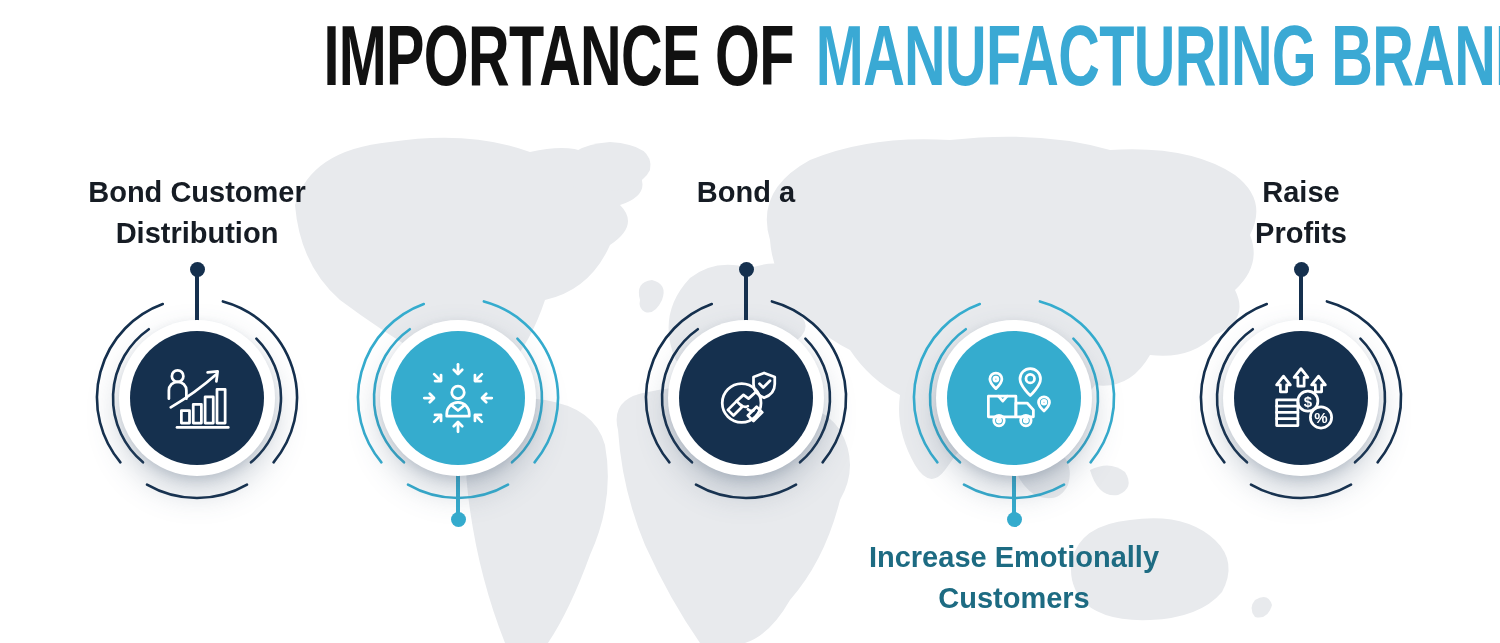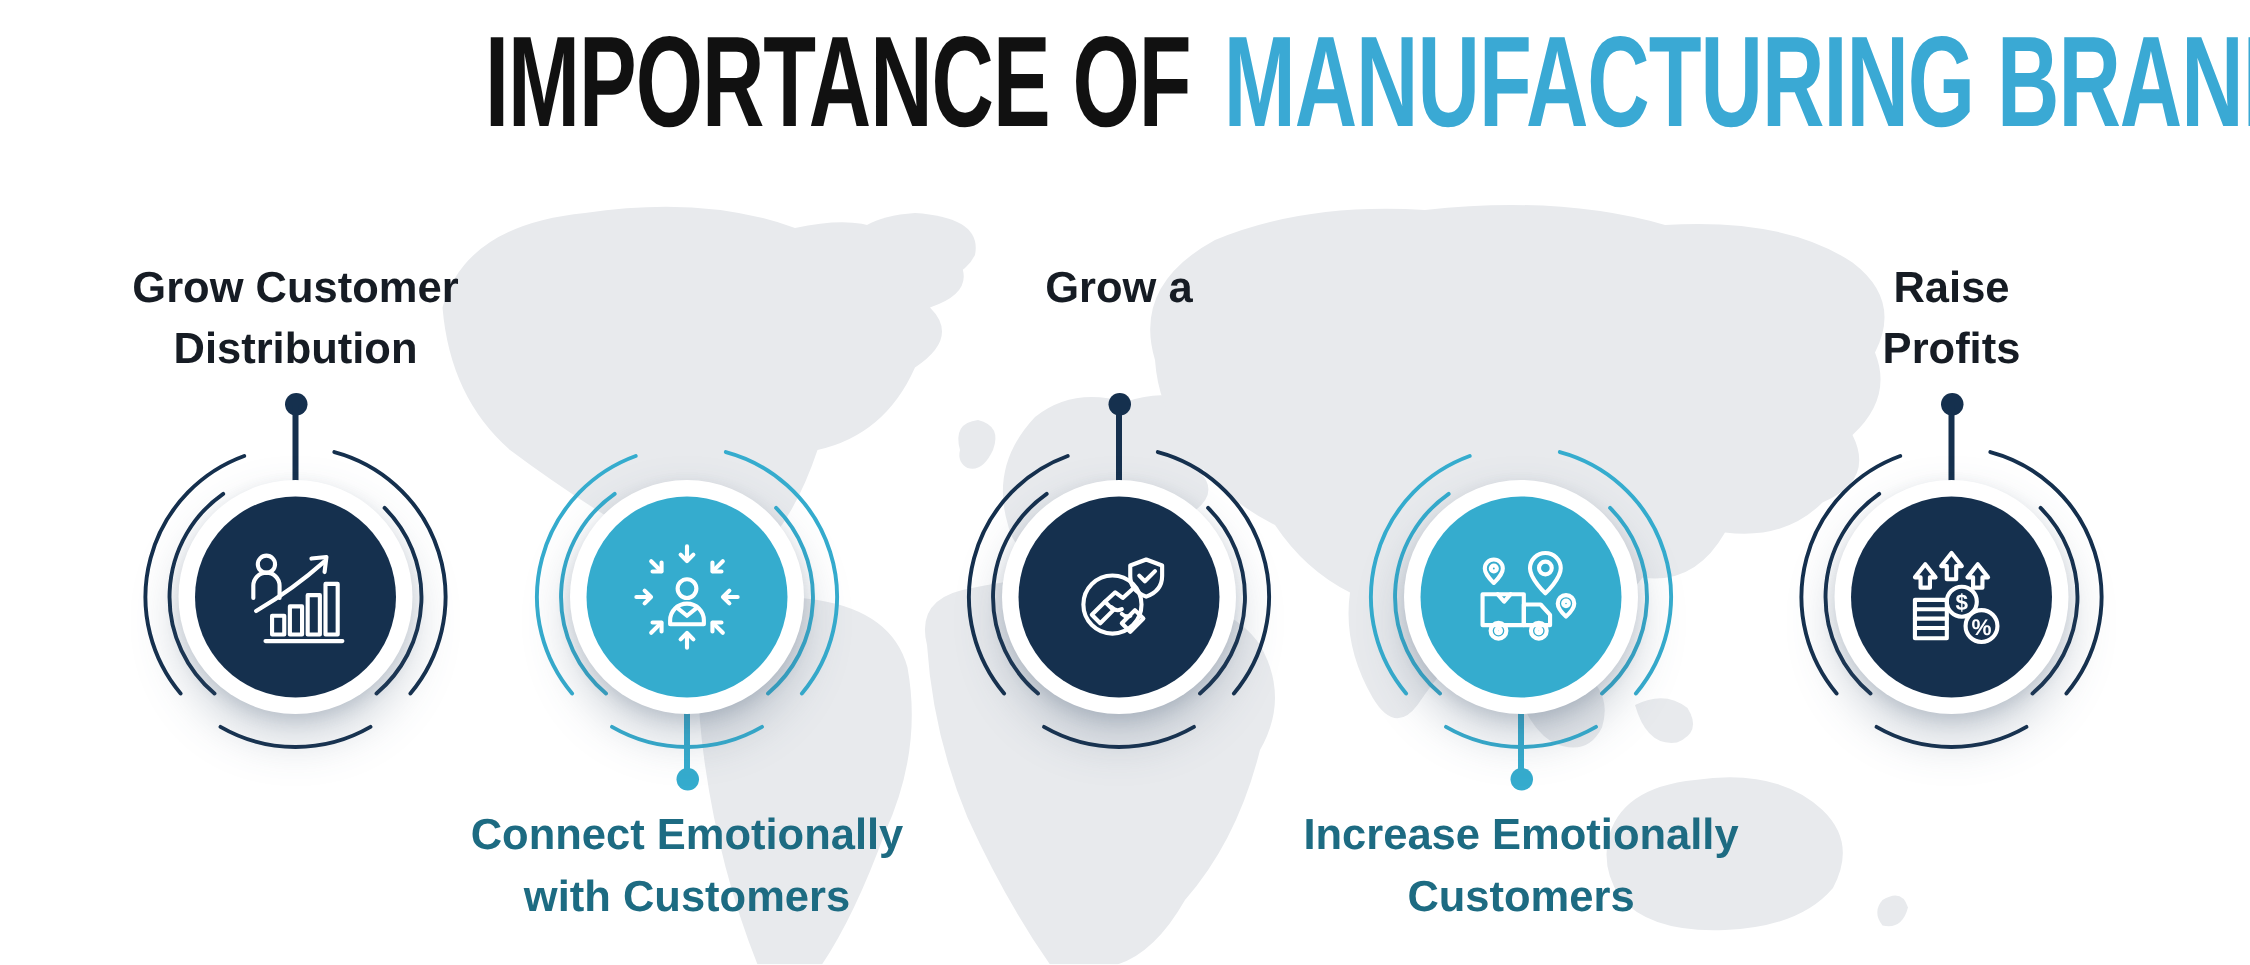--- a/index.html
+++ b/index.html
@@ -66,21 +66,21 @@
 
   <div class="title-wrap">
     <div class="title-inner">
       <span class="t-black">IMPORTANCE OF</span>
       <span class="t-blue">MANUFACTURING BRANDING</span>
     </div>
   </div>
 
   <div class="item item-top theme-navy" style="--cx:197px">
     <div class="label label-top">
-      <div>Grow Customer</div>
+      <div>Bond Customer</div>
       <div>Distribution</div>
     </div>
     <span class="dot"></span>
     <span class="stem"></span>
     <div class="badge">
       <svg class="arcs" viewBox="0 0 220 220">
         <g fill="none" stroke="currentColor" stroke-width="2.6" stroke-linecap="round">
           <path d="M169.4 50.6 A84 84 0 0 1 164 174.3"></path>
           <path d="M56 174.3 A84 84 0 0 1 61.8 41.2"></path>
           <path d="M135.9 13.4 A100 100 0 0 1 186.6 174.3"></path>
@@ -101,24 +101,20 @@
             <rect x="38.5" y="31" width="6.5" height="21"></rect>
             <rect x="48" y="25" width="6.5" height="27"></rect>
             <path d="M16 55.5h41"></path>
           </g>
         </svg>
       </div>
     </div>
   </div>
 
   <div class="item item-bottom theme-teal" style="--cx:458px">
-    <div class="label label-bottom">
-      <div>Connect Emotionally</div>
-      <div>with Customers</div>
-    </div>
     <span class="dot"></span>
     <span class="stem"></span>
     <div class="badge">
       <svg class="arcs" viewBox="0 0 220 220">
         <g fill="none" stroke="currentColor" stroke-width="2.6" stroke-linecap="round">
           <path d="M169.4 50.6 A84 84 0 0 1 164 174.3"></path>
           <path d="M56 174.3 A84 84 0 0 1 61.8 41.2"></path>
           <path d="M135.9 13.4 A100 100 0 0 1 186.6 174.3"></path>
           <path d="M160 196.6 A100 100 0 0 1 60 196.6"></path>
           <path d="M33.4 174.3 A100 100 0 0 1 75.8 16"></path>
@@ -164,21 +160,21 @@
                 <path d="M28.6 9.4 32 12.8l3.4-3.4"></path>
               </g>
           </g>
         </svg>
       </div>
     </div>
   </div>
 
   <div class="item item-top theme-navy" style="--cx:746px">
     <div class="label label-top">
-      <div>Grow a</div>
+      <div>Bond a</div>
     </div>
     <span class="dot"></span>
     <span class="stem"></span>
     <div class="badge">
       <svg class="arcs" viewBox="0 0 220 220">
         <g fill="none" stroke="currentColor" stroke-width="2.6" stroke-linecap="round">
           <path d="M169.4 50.6 A84 84 0 0 1 164 174.3"></path>
           <path d="M56 174.3 A84 84 0 0 1 61.8 41.2"></path>
           <path d="M135.9 13.4 A100 100 0 0 1 186.6 174.3"></path>
           <path d="M160 196.6 A100 100 0 0 1 60 196.6"></path>

